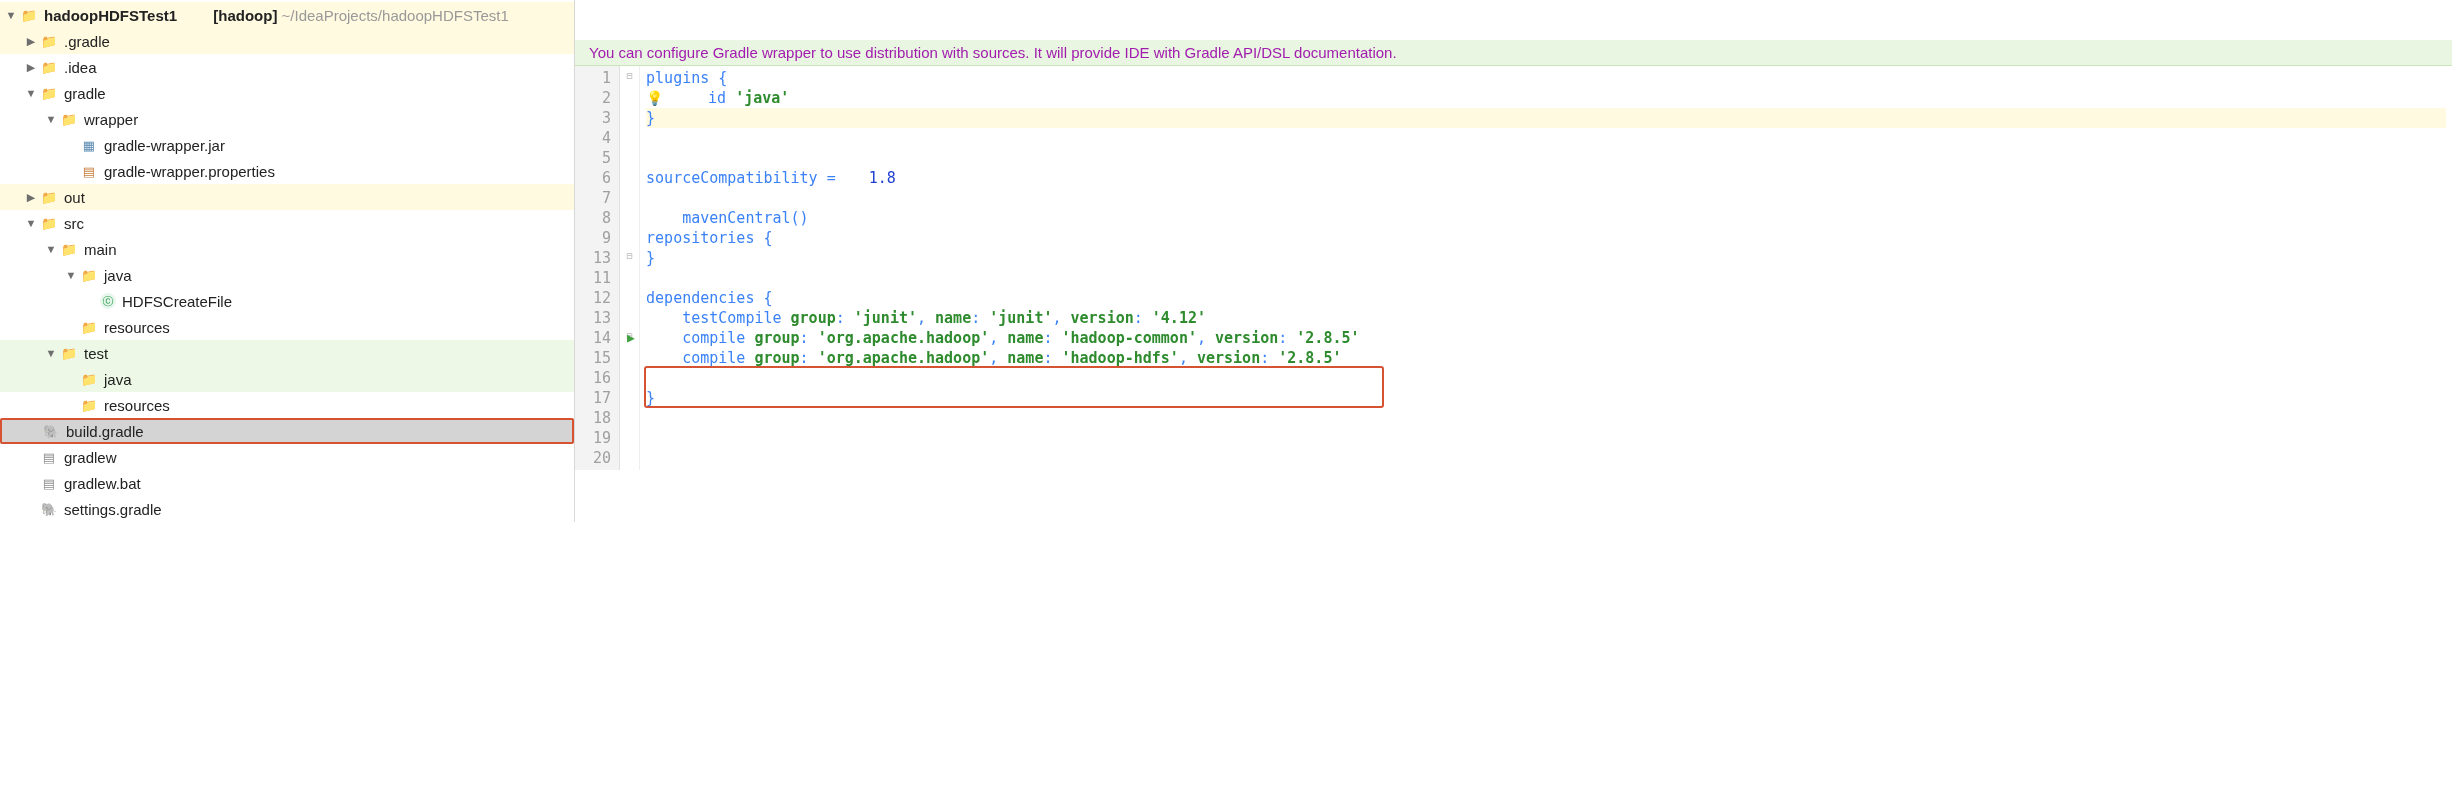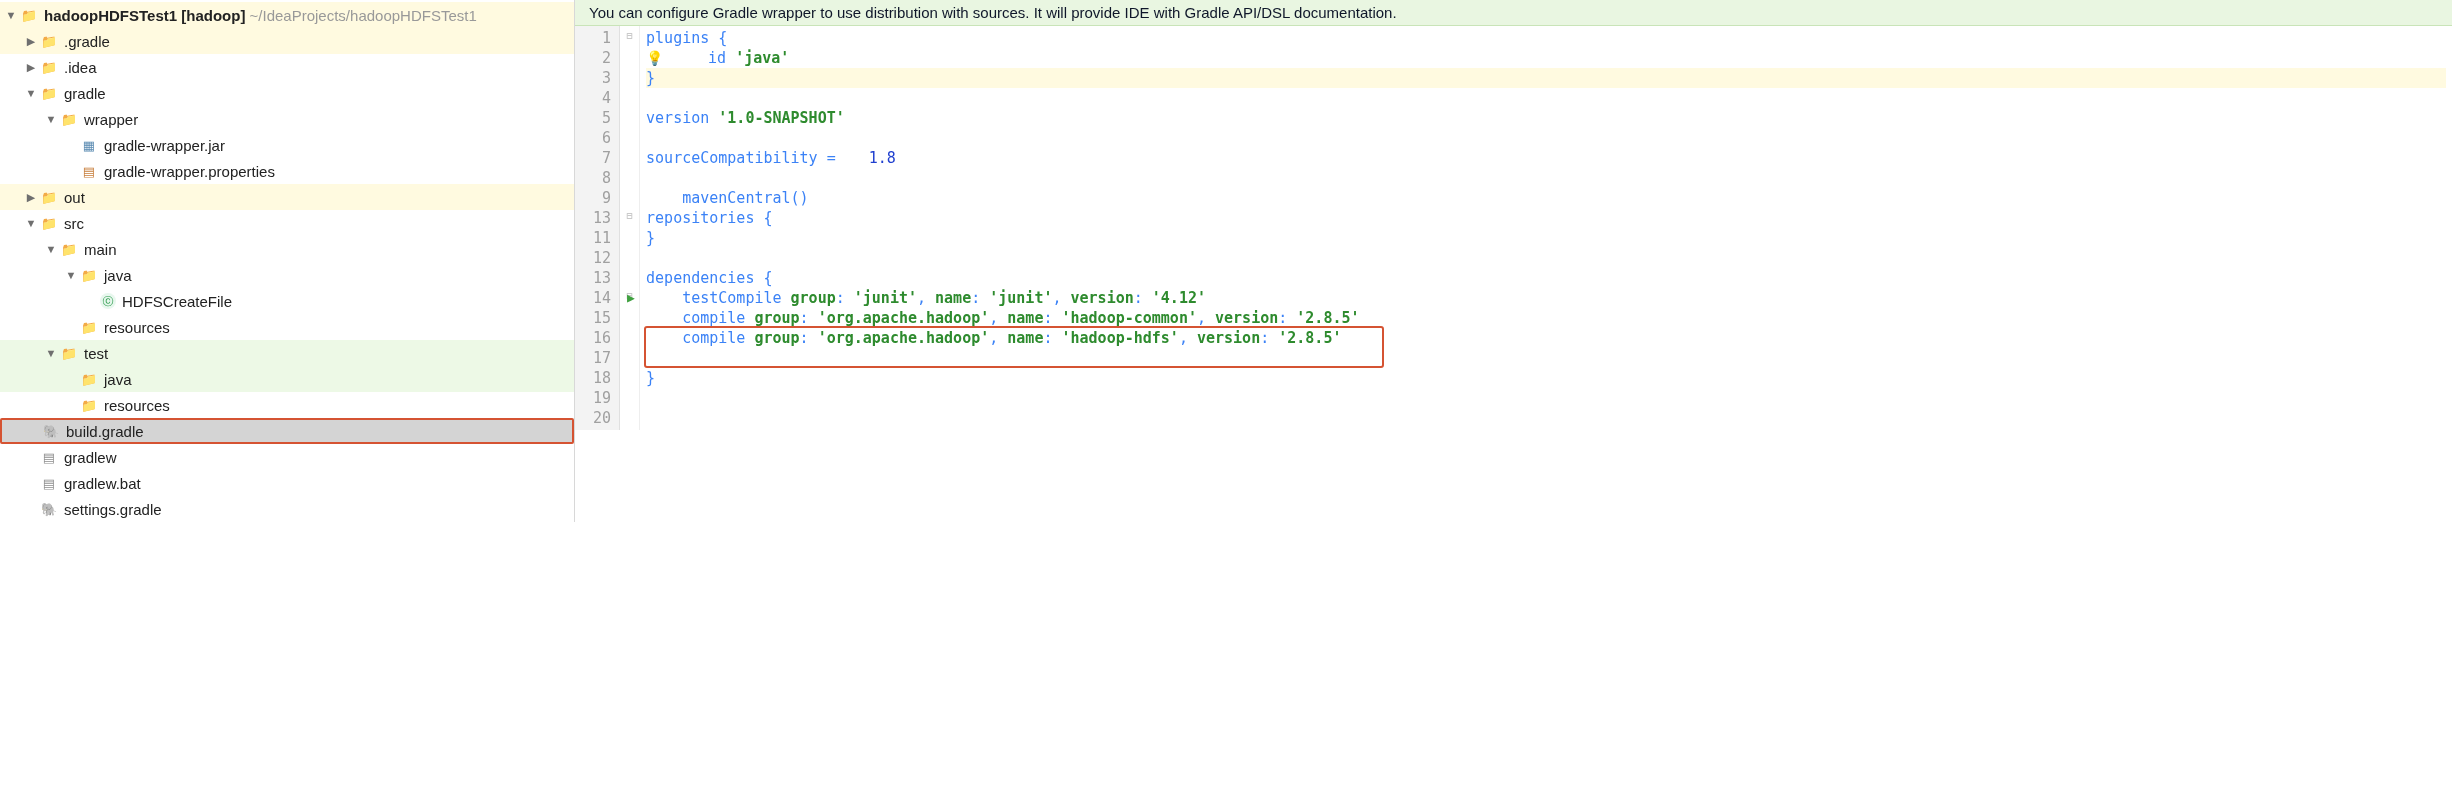--- a/index.html
+++ b/index.html
@@ -48,32 +48,33 @@
   .folder-blue { color:#4a90d9; }
   .folder-green { color:#6aa84f; }
   .file-grey { color:#8e8e8e; }
   .file-jar { color:#5b8bb2; }
   .file-prop { color:#c77d3a; }
   .file-class { color:#2e9c4d; background:#e8f7ee; border-radius:50%; width:16px; height:16px; font-size:11px; line-height:16px;}
   .file-gradle { color:#5a5a5a; }
   .label { font-size: 15px; }
   .label .bold { font-weight:700;text-align:center; }
   .label .grey { color:#999; }
-  .label .dark { color:#222; }
+  .label .dark { color:#222;margin-left:32px; }
   
   .ind0{padding-left:4px;} .ind1{padding-left:24px;} .ind2{padding-left:44px;}
   .ind3{padding-left:64px;} .ind4{padding-left:84px;}
   
   .editor-panel { flex:1; display:flex; flex-direction:column; }
   .banner {
     background:#e9f6e1;
     border-bottom:1px solid #c9e4b8;
     padding:4px 14px;
     font-size:15px;
-    color:#0f172a;
+    color:#a21caf;
+    margin-top:40px;
   }
   .code-area { display:flex; font-family: Menlo, Consolas, monospace; font-size:15px; }
   .gutter {
     background:#f3f3f3;
     color:#a0a0a0;
     text-align:right;
     padding:2px 8px 2px 18px;
     border-right:1px solid #e0e0e0;
     line-height:20px;
     position:relative;
@@ -264,21 +265,20 @@
           <div></div>
           <div></div>
           <div></div>
           <div></div>
         </div>
       <div class="code" id="code">
           <div class="line"><span class="plain">plugins </span><span class="plain">{</span></div>
           <div class="line"><span class="bulb">💡 </span><span class="plain">    id </span><span class="str">'java'</span></div>
           <div class="line hl-yellow"><span class="plain">}</span></div>
           <div class="line"></div>
-          <div class="line"><span class="plain">version </span><span class="str">'1.0-SNAPSHOT'</span></div>
           <div class="line"></div>
           <div class="line"><span class="plain">sourceCompatibility = </span><span class="num">1.8</span></div>
           <div class="line"></div>
           <div class="line"><span class="plain">    mavenCentral()</span></div>
           <div class="line"><span class="plain">repositories {</span></div>
           <div class="line"><span class="plain">}</span></div>
           <div class="line"></div>
           <div class="line"><span class="plain">dependencies {</span></div>
           <div class="line"><span class="plain">    testCompile </span><span class="name">group</span><span class="plain">: </span><span class="str">'junit'</span><span class="plain">, </span><span class="name">name</span><span class="plain">: </span><span class="str">'junit'</span><span class="plain">, </span><span class="name">version</span><span class="plain">: </span><span class="str">'4.12'</span></div>
           <div class="line"><span class="plain">    compile </span><span class="name">group</span><span class="plain">: </span><span class="str">'org.apache.hadoop'</span><span class="plain">, </span><span class="name">name</span><span class="plain">: </span><span class="str">'hadoop-common'</span><span class="plain">, </span><span class="name">version</span><span class="plain">: </span><span class="str">'2.8.5'</span></div>

